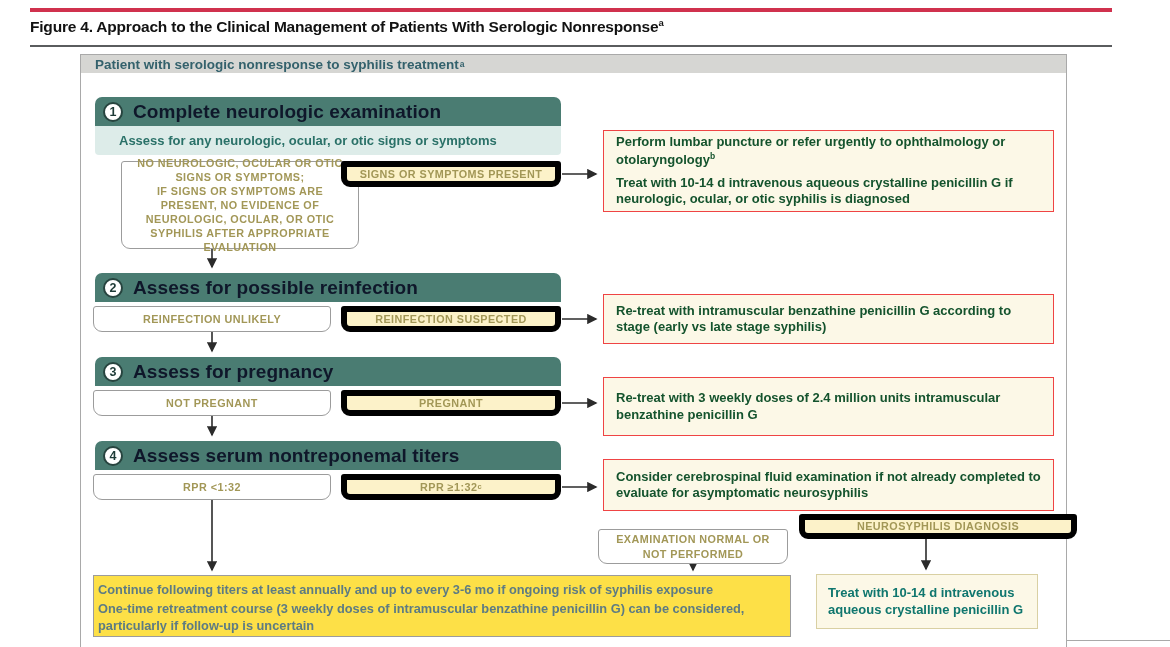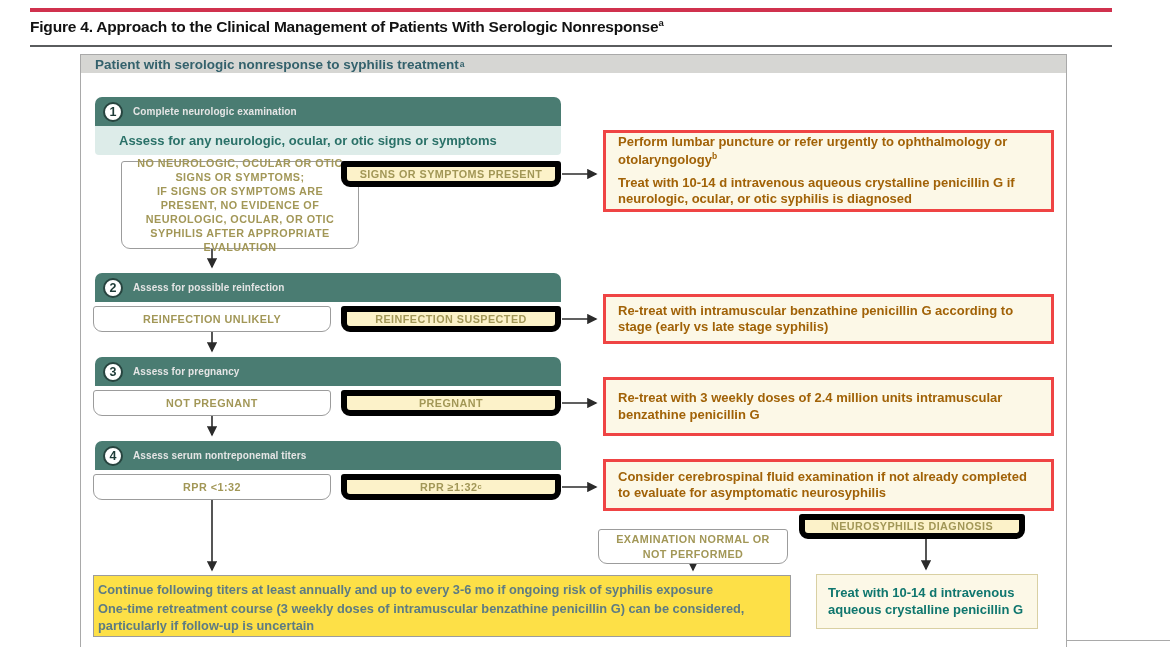--- a/index.html
+++ b/index.html
@@ -18,34 +18,34 @@
   .chart-header { position:absolute; left:0; top:0; width:100%; height:18px; background:#d6d6d3;
                   display:flex; align-items:center; padding-left:14px;
                   font-size:13.5px; font-weight:bold; color:#33616c; }
   .chart-header sup { font-size:8.5px; margin-left:1px; }
 
   .bar { position:absolute; left:14px; width:466px; height:29px; background:#4a7c72;
          border-radius:7px 7px 0 0; display:flex; align-items:center; gap:10px; padding-left:8px; }
   .bar .num { width:20px; height:20px; border-radius:50%; background:#fff; border:2px solid #27443f;
               display:flex; align-items:center; justify-content:center;
               font-size:12.5px; font-weight:bold; color:#1d3a36; flex:0 0 auto; }
-  .bar .bar-title { color:#e5e5e5; font-weight:bold; font-size:10px; letter-spacing:0.1px; }
+  .bar .bar-title { color:#0f172a; font-weight:bold; font-size:19px; letter-spacing:0.1px; }
 
   .subbar { position:absolute; left:14px; width:466px; height:29px; background:#ddece9;
             border-radius:0 0 4px 4px; display:flex; align-items:center; padding-left:24px;
             font-size:13px; font-weight:bold; color:#2a7168; }
 
   .opt { position:absolute; display:flex; align-items:center; justify-content:center; text-align:center;
          font-size:10.8px; font-weight:bold; letter-spacing:0.45px; color:#a29757; line-height:1.3; }
   .opt-white  { background:#fff;     border:1px solid #9c9c9c; border-radius:3px 3px 9px 9px; }
   .opt-yellow { background:#fcf2c9;  border:6px solid #000000; border-radius:3px 3px 9px 9px; }
   .opt sup { font-size:7.5px; }
 
-  .action { position:absolute; left:522px; width:451px; background:#fcf8e7; border:3px solid #ef4444;
-            padding:7px 12px; font-size:13px; font-weight:bold; color:#a16207; line-height:1.25;
+  .action { position:absolute; left:522px; width:451px; background:#fcf8e7; border:1px solid #ef4444;
+            padding:7px 12px; font-size:13px; font-weight:bold; color:#14532d; line-height:1.25;
             display:flex; flex-direction:column; justify-content:center; }
   .action p + p { margin-top:7px; }
   .action sup { font-size:8.5px; }
 
   .final-white { position:absolute; left:12px; top:520px; width:698px; height:62px; background:#fde047;
                  border:1px solid #9c9c9c; padding:6px 4px; font-size:12.8px; font-weight:bold;
                  color:#5d7b83; line-height:1.32; }
   .final-white p + p { margin-top:2px; }
   .final-yellow { position:absolute; left:735px; top:519px; width:222px; height:55px; background:#fcf8e7;
                   border:1px solid #d9d0a3; padding:6px 11px; font-size:13px; font-weight:bold;
@@ -130,21 +130,21 @@
     <div class="opt opt-white" style="left:12px; top:419px; width:238px; height:26px;">RPR &lt;1:32</div>
     <div class="opt opt-yellow" style="left:260px; top:419px; width:220px; height:26px;">
         <span>RPR ≥1:32</span>
         <sup>c</sup>
       </div>
     <div class="action" style="top:404px; height:52px;">
       <p>Consider cerebrospinal fluid examination if not already completed to evaluate for asymptomatic neurosyphilis</p>
     </div>
 
     <div class="opt opt-white" style="left:517px; top:474px; width:190px; height:35px; padding:2px 10px;">EXAMINATION NORMAL OR NOT PERFORMED</div>
-    <div class="opt opt-yellow" style="left:718px; top:459px; width:226px; height:25px;">NEUROSYPHILIS DIAGNOSIS</div>
+    <div class="opt opt-yellow" style="left:718px; top:459px; width:278px; height:25px;">NEUROSYPHILIS DIAGNOSIS</div>
 
     <div class="final-white">
       <p>Continue following titers at least annually and up to every 3-6 mo if ongoing risk of syphilis exposure</p>
       <p>One-time retreatment course (3 weekly doses of intramuscular benzathine penicillin G) can be considered, particularly if follow-up is uncertain</p>
     </div>
     <div class="final-yellow">Treat with 10-14 d intravenous aqueous crystalline penicillin G</div>
 
   </div>
 </div>
 

